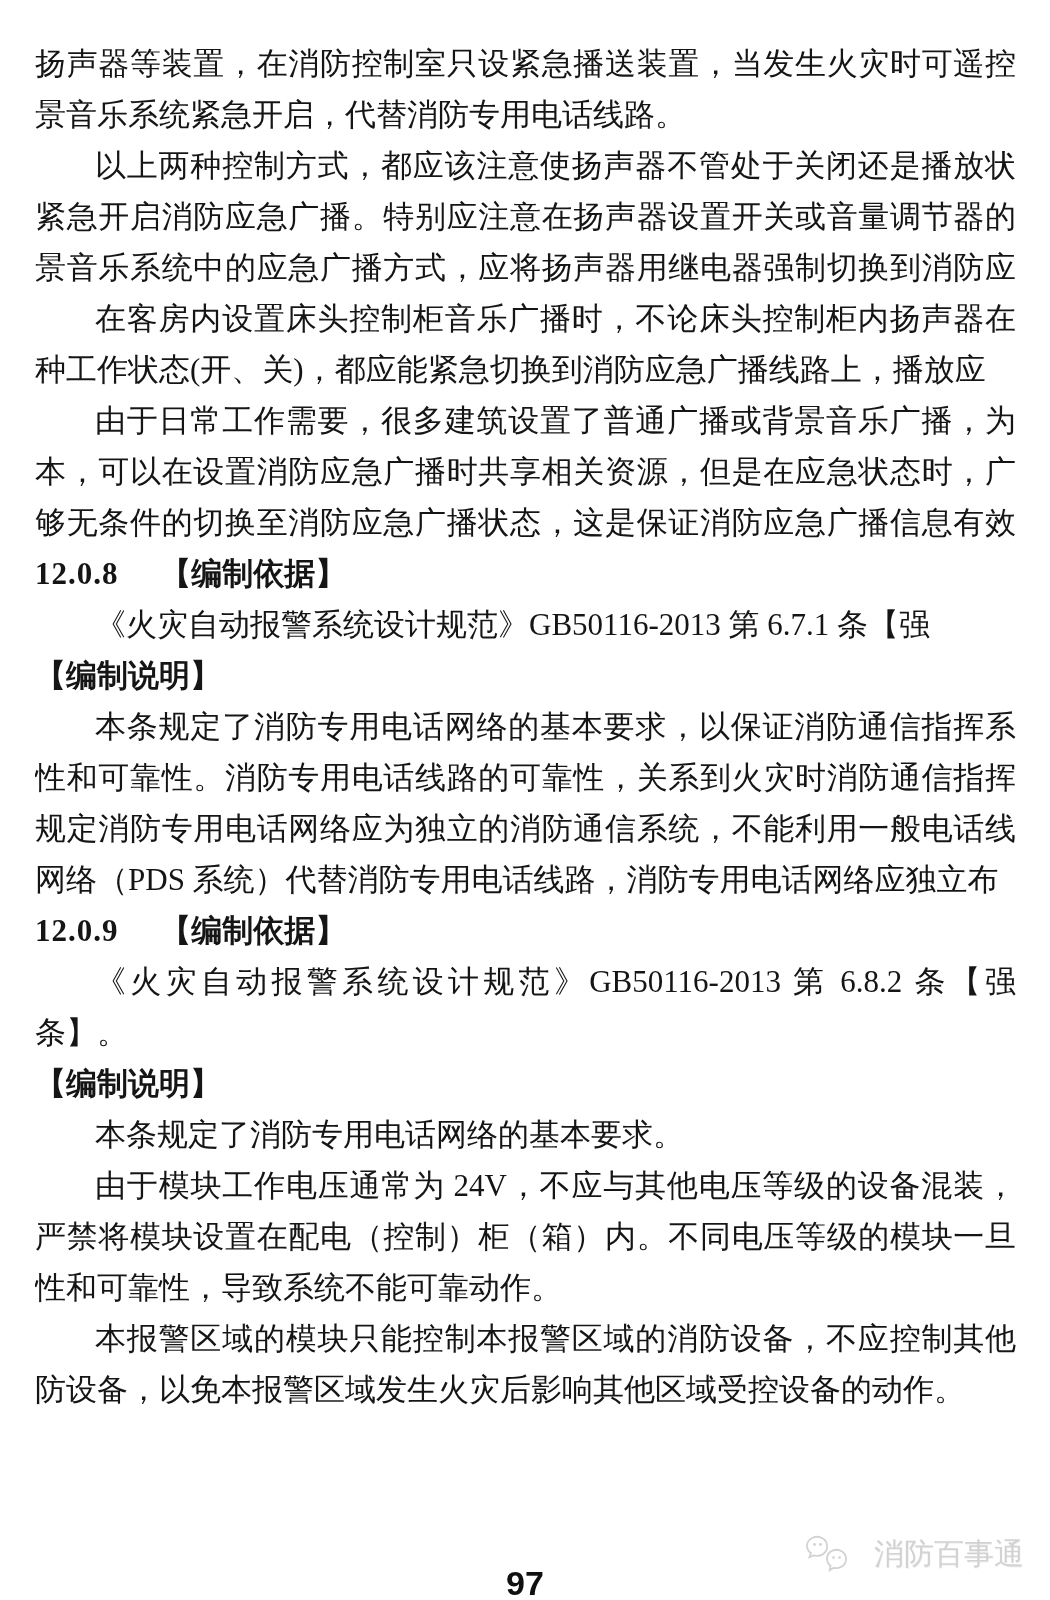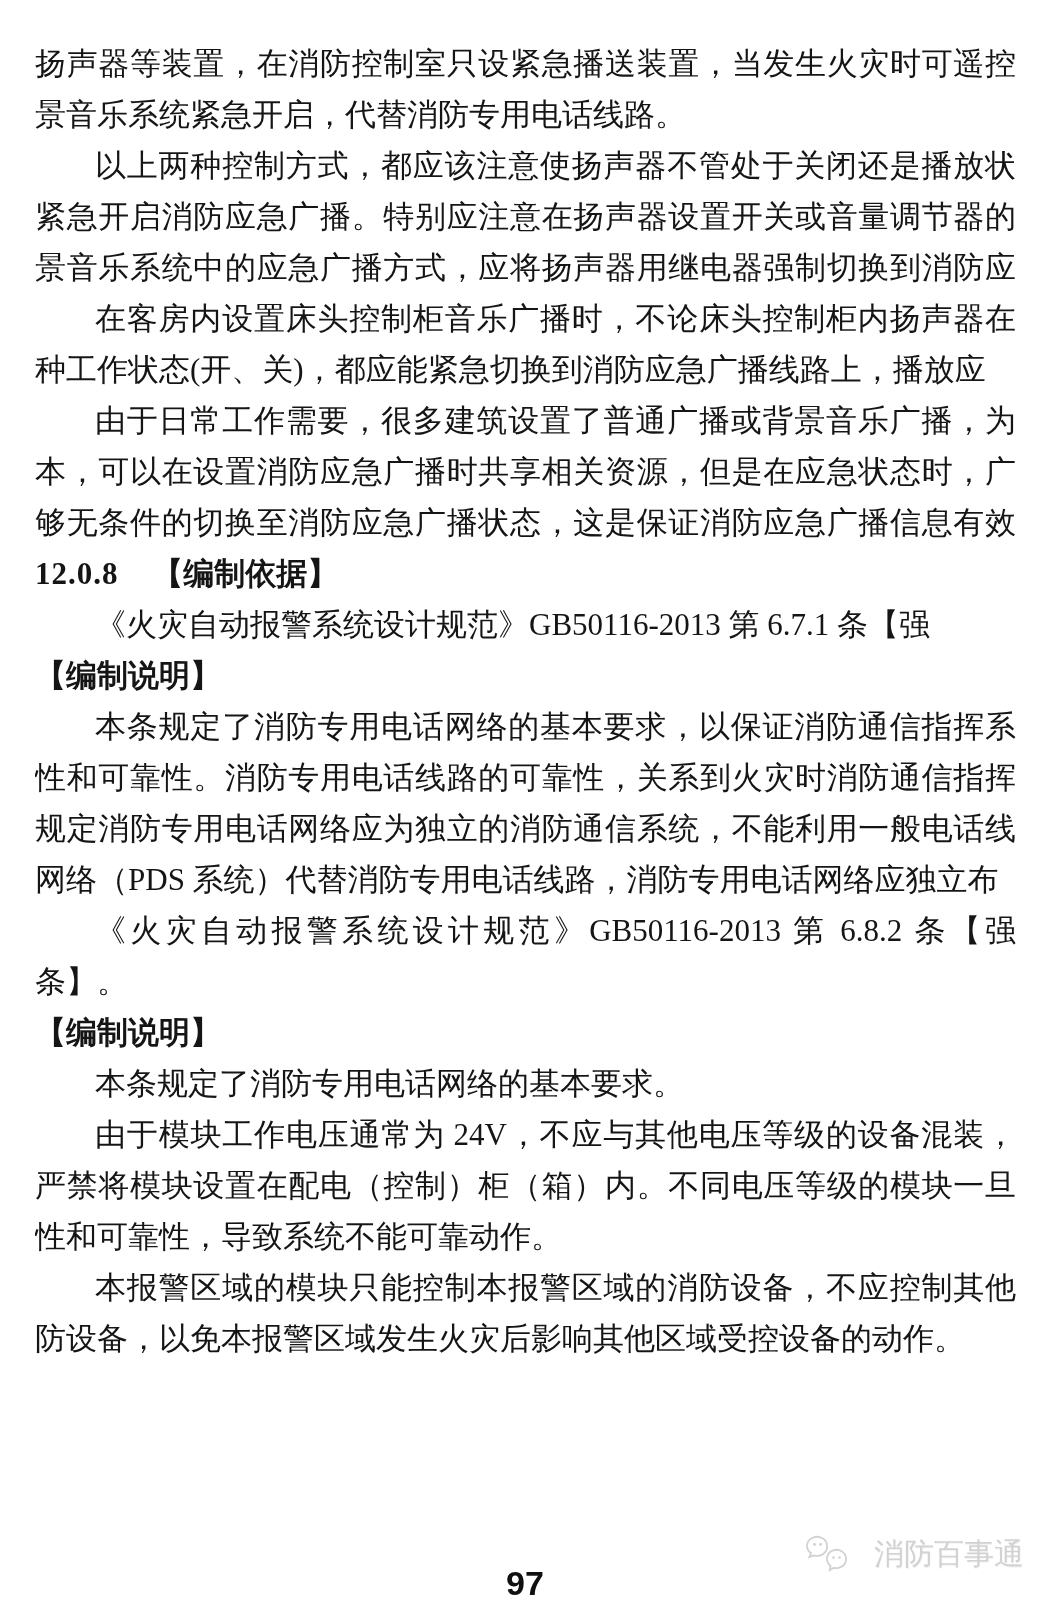--- a/index.html
+++ b/index.html
@@ -17,21 +17,21 @@
     line-height: 51px;
     font-size: 31px;
     overflow: hidden;
     white-space: normal;
   }
   
   .j { text-align: justify; text-align-last: justify; }
   
   .i { text-indent: 60px; }
   .heading { font-weight: 700; }
-  .heading .num { letter-spacing: 1px; margin-right: 26px; }
+  .heading .num { letter-spacing: 1px; margin-right: 34px; }
   .footer-page {
     position: absolute; top: 1568px; left: 0; width: 100%;
     text-align: center;
     font-family: "Liberation Sans", "DejaVu Sans", sans-serif;
     font-size: 34px; font-weight: 700; color: #101010;
     height: 30px; line-height: 30px;
   }
   .watermark {
     position: absolute; top: 1534px; right: 26px;
     display: flex; align-items: center; gap: 20px;
@@ -62,20 +62,24 @@
       <span class="num">12.0.8</span>
       <span class="hlabel">【编制依据】</span>
     </div>
     <div class="line i">《火灾自动报警系统设计规范》GB50116-2013 第 6.7.1 条【强条】。</div>
     <div class="line heading">【编制说明】</div>
     <div class="line i j">本条规定了消防专用电话网络的基本要求，以保证消防通信指挥系统运行的有效</div>
     <div class="line j">性和可靠性。消防专用电话线路的可靠性，关系到火灾时消防通信指挥系统是否畅通，</div>
     <div class="line j">规定消防专用电话网络应为独立的消防通信系统，不能利用一般电话线路或综合布线</div>
     <div class="line">网络（PDS 系统）代替消防专用电话线路，消防专用电话网络应独立布线。</div>
 
+    <div class="line heading">
+      <span class="num">12.0.9</span>
+      <span class="hlabel">【编制依据】</span>
+    </div>
     <div class="line i j">《火灾自动报警系统设计规范》GB50116-2013 第 6.8.2 条【强条】、第 6.8.3 条【强</div>
     <div class="line">条】。</div>
     <div class="line heading">【编制说明】</div>
     <div class="line i">本条规定了消防专用电话网络的基本要求。</div>
     <div class="line i j">由于模块工作电压通常为 24V，不应与其他电压等级的设备混装，因此本条规定</div>
     <div class="line j">严禁将模块设置在配电（控制）柜（箱）内。不同电压等级的模块一旦混装，将可能</div>
     <div class="line">性和可靠性，导致系统不能可靠动作。</div>
     <div class="line i j">本报警区域的模块只能控制本报警区域的消防设备，不应控制其他报警区域的消</div>
     <div class="line">防设备，以免本报警区域发生火灾后影响其他区域受控设备的动作。</div>
   </div>

